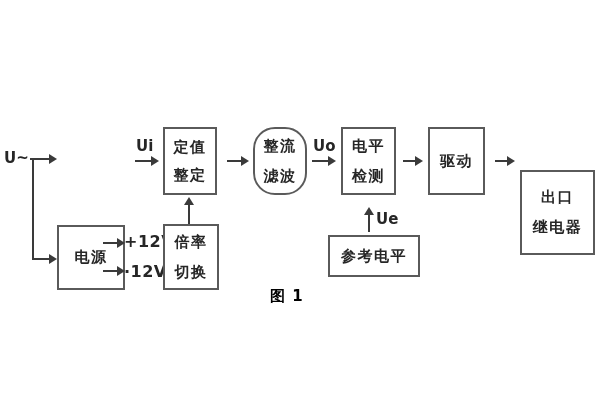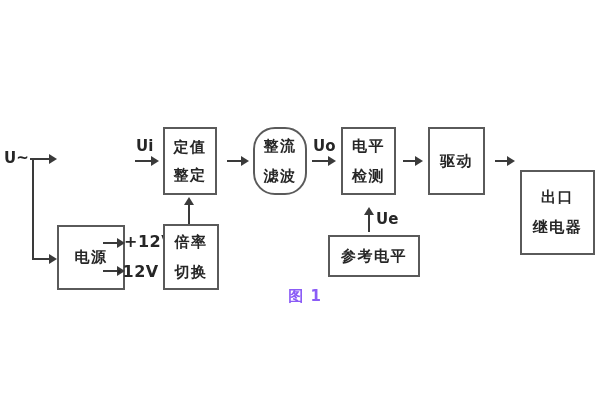--- a/index.html
+++ b/index.html
@@ -22,22 +22,22 @@
   .arr-r { position:absolute; width:0; height:0;
            border-top:5px solid transparent; border-bottom:5px solid transparent;
            border-left:8px solid #3a3a3a; }
   .arr-u { position:absolute; width:0; height:0;
            border-left:5px solid transparent; border-right:5px solid transparent;
            border-bottom:8px solid #3a3a3a; }
 
   .lbl { position:absolute; font-size:15px; font-weight:600; color:#262626;
          line-height:1; white-space:nowrap; }
   .lbl.rail { font-size:16px; letter-spacing:0.5px; }
-  .caption { position:absolute; font-size:15px; font-weight:600; color:#8b5cf6;
-             text-align:right; letter-spacing:1px; }
+  .caption { position:absolute; font-size:15px; font-weight:600; color:#000000;
+             text-align:left; letter-spacing:1px; }
 </style>
 </head>
 <body>
 
 <div class="canvas">
 
   <span class="lbl" style="left:4px;top:151px;">U~</span>
 
   <div class="hline" style="left:30px;top:158px;width:19px;"></div>
   <div class="arr-r" style="left:49px;top:154px;"></div>
@@ -90,21 +90,21 @@
   <div class="block" style="left:57px;top:225px;width:68px;height:65px;">
     <span>电源</span>
   </div>
 
   <div class="hline" style="left:103px;top:242px;width:14px;"></div>
   <div class="arr-r" style="left:117px;top:238px;"></div>
   <span class="lbl rail" style="left:124px;top:234px;">+12V</span>
 
   <div class="hline" style="left:103px;top:270px;width:14px;"></div>
   <div class="arr-r" style="left:117px;top:266px;"></div>
-  <span class="lbl rail" style="left:116px;top:264px;">·12V</span>
+  <span class="lbl rail" style="left:124px;top:264px;">·12V</span>
 
   <div class="block" style="left:163px;top:224px;width:56px;height:66px;font-family:Liberation Serif, serif;">
     <span>倍率</span>
     <span>切换</span>
   </div>
   <div class="arr-u" style="left:184px;top:197px;"></div>
   <div class="vline" style="left:188px;top:204px;height:20px;"></div>
 
   <div class="block" style="left:328px;top:235px;width:92px;height:42px;">
     <span>参考电平</span>

